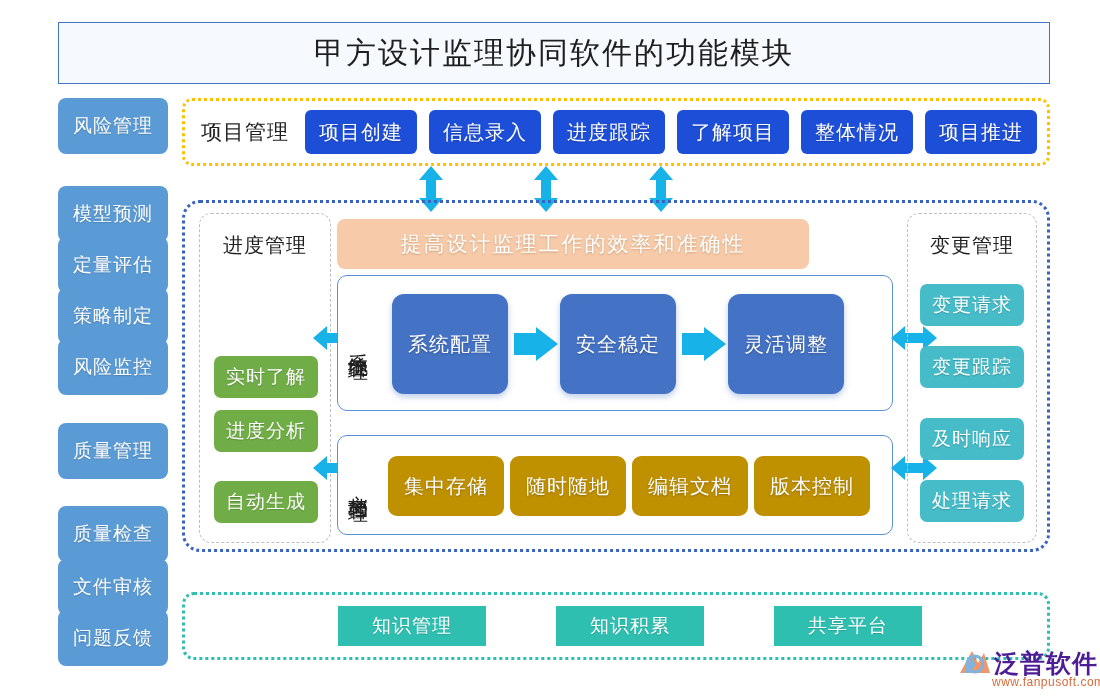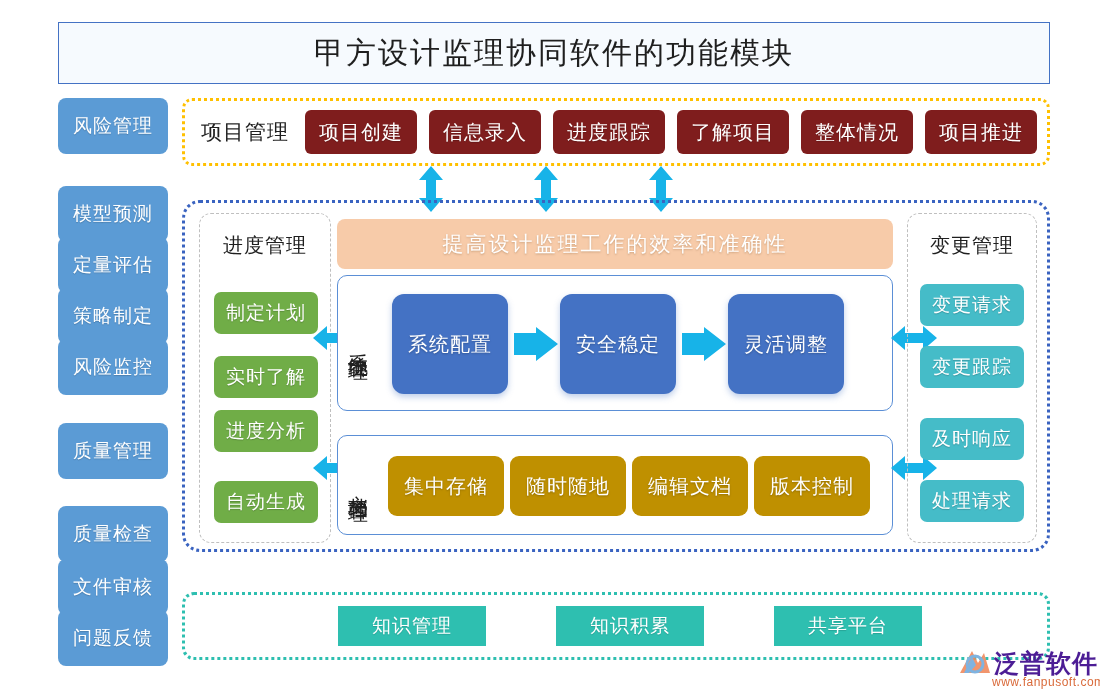--- a/index.html
+++ b/index.html
@@ -39,21 +39,21 @@
     position: absolute; left: 182px; top: 98px;
     width: 868px; height: 68px;
     border: 3px dotted #FFC000; border-radius: 10px;
     display: flex; align-items: center; padding-left: 16px; gap: 12px;
   }
   .panel-top-label {
     font-size: 21px; color: #1F1F1F; white-space: nowrap;
     letter-spacing: 1px; margin-right: 4px;
   }
   .chip-blue {
-    background: #7f1d1d; border-radius: 6px;
+    background: #1d4ed8; border-radius: 6px;
     height: 44px; min-width: 112px; padding: 0 10px;
     display: flex; align-items: center; justify-content: center;
     color: #fff; font-size: 20px; letter-spacing: 1px;
     text-shadow: 0 1px 1px rgba(0,0,0,.2);
   }
 
   
   .v-arrow { position: absolute; width: 26px; height: 46px; }
 
   
@@ -84,21 +84,21 @@
     position: absolute; left: 12px; width: 104px; height: 42px;
     background: #45BCC8; border-radius: 7px;
     display: flex; align-items: center; justify-content: center;
     color: #fff; font-size: 19px; letter-spacing: 1px;
     text-shadow: 0 1px 1px rgba(0,0,0,.2);
   }
 
   
   .banner {
     position: absolute; left: 152px; top: 16px;
-    width: 556px; height: 50px;
+    width: 472px; height: 50px;
     background: #F7CBA9; border-radius: 8px;
     display: flex; align-items: center; justify-content: center;
     color: #ffffff; font-size: 21px; letter-spacing: 2px;
     text-shadow: 0 1px 2px rgba(120,80,40,.35);
   }
 
   
   .proc-box {
     position: absolute;
     border: 1px solid #5B8FD6; border-radius: 10px;
@@ -203,21 +203,20 @@
   <div class="v-arrow" style="left:648px;top:166px;">
     <svg viewBox="0 0 26 46" width="26" height="46">
         <path d="M13 0 L25 14 L18 14 L18 32 L25 32 L13 46 L1 32 L8 32 L8 14 L1 14 Z" fill="#17B3E8"></path>
       </svg>
   </div>
 
   <div class="panel-mid">
 
     <div class="sub-dashed" style="left:14px;top:10px;width:132px;height:330px;">
       <div class="sub-title" style="top:18px;">进度管理</div>
-      <div class="chip-green" style="top:78px;">制定计划</div>
       <div class="chip-green" style="top:142px;">实时了解</div>
       <div class="chip-green" style="top:196px;">进度分析</div>
       <div class="chip-green" style="top:267px;">自动生成</div>
     </div>
 
     <div class="h-arrow" style="left:128px;top:122px;">
       <svg viewBox="0 0 46 26" width="46" height="26">
           <path d="M0 13 L14 1 L14 8 L32 8 L32 1 L46 13 L32 25 L32 18 L14 18 L14 25 Z" fill="#17B3E8"></path>
         </svg>
     </div>

